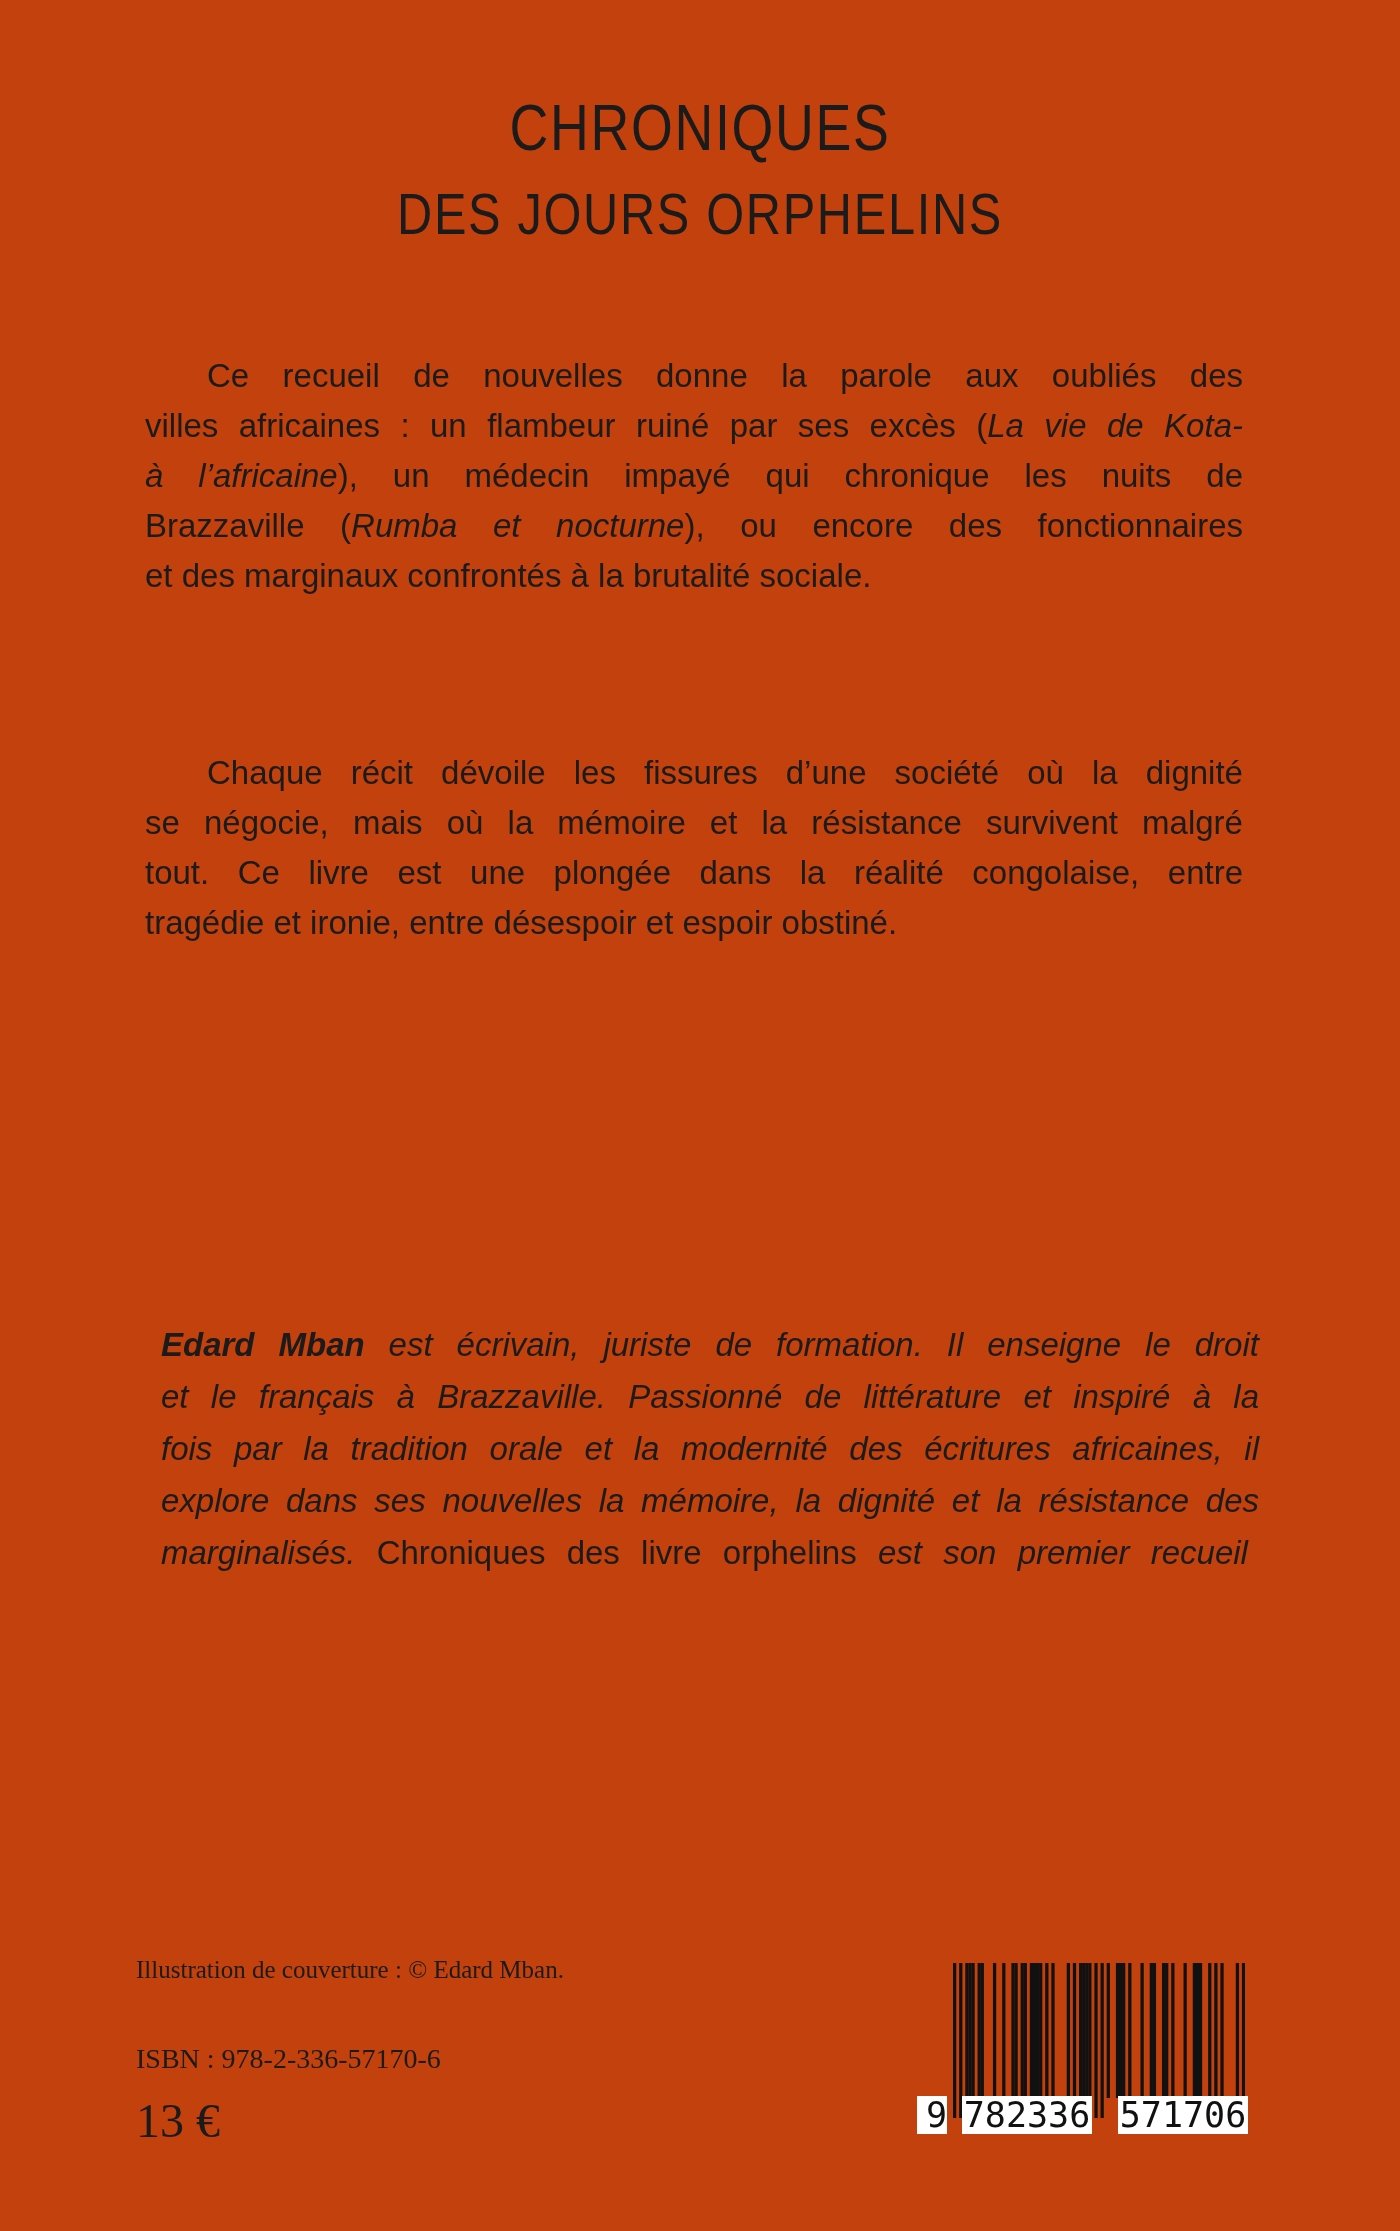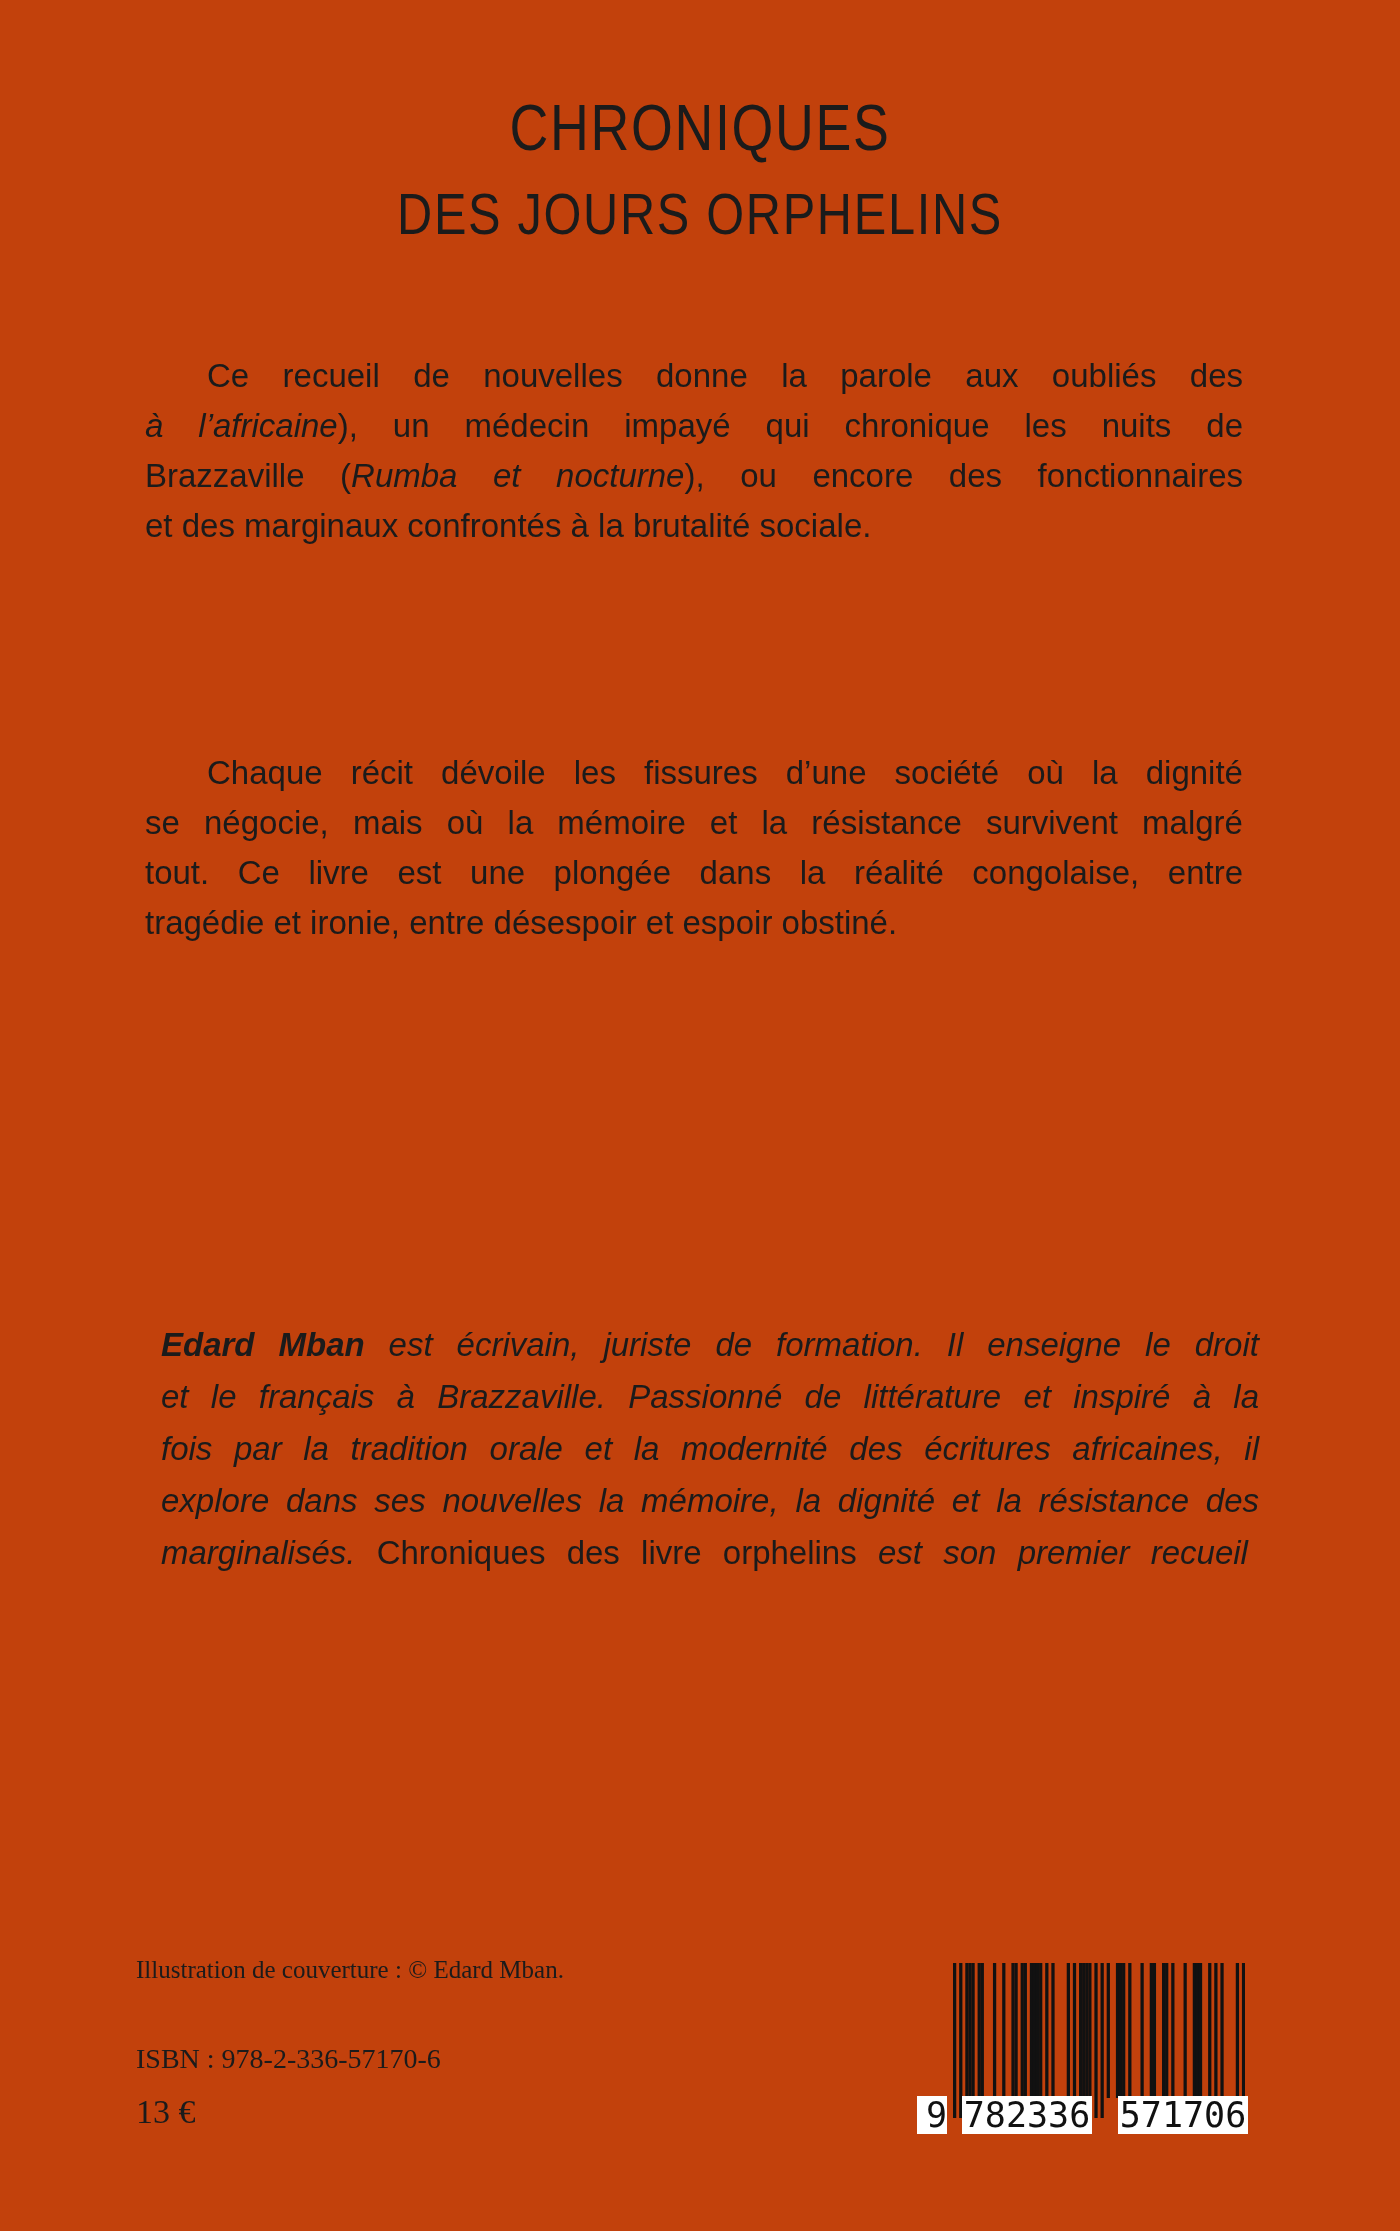--- a/index.html
+++ b/index.html
@@ -34,21 +34,21 @@
   .para .line{height:50px;line-height:50px;white-space:nowrap;overflow:visible;}
   #bio .line{height:52px;line-height:52px;}
   .seg{display:inline;}
   .seg.it{font-style:italic;}
   .seg.bd{font-weight:bold;}
   .seg.rm{font-style:normal;}
   
   .serif{font-family:"Liberation Serif", serif;position:absolute;left:136px;white-space:nowrap;}
   .credit{top:1956px;font-size:25px;}
   .isbn{top:2043px;font-size:28px;}
-  .price{top:2093px;font-size:34px;}
+  .price{top:2093px;font-size:48px;}
   
   .barcode{position:absolute;left:953px;top:1963px;width:292px;height:172px;}
   .barcode svg{position:absolute;left:0;top:0;}
   .bc-digits{
     position:absolute;top:133px;
     font-family:"DejaVu Sans Mono", monospace;
     font-size:35px;line-height:38px;
     color:#111111;
     background:#ffffff;
   }
@@ -59,20 +59,21 @@
 </head>
 <body>
 
 <div class="page">
 
   <div class="title-line title-1">CHRONIQUES</div>
   <div class="title-line title-2">DES JOURS ORPHELINS</div>
 
   <section class="para" id="para1">
       <div class="line"><span class="inner" style="margin-left: 62px; word-spacing: 24.2px; margin-top: 16px;"><span class="seg">Ce recueil de nouvelles donne la parole aux oubliés des</span></span></div>
+      <div class="line"><span class="inner" style="word-spacing: 11.25px;"><span class="seg">villes africaines : un flambeur ruiné par ses excès (</span><span class="seg it">La vie de Kota-</span></span></div>
       <div class="line"><span class="inner" style="word-spacing: 25.8px;"><span class="seg it">à l’africaine</span><span class="seg">), un médecin impayé qui chronique les nuits de</span></span></div>
       <div class="line"><span class="inner" style="word-spacing: 26.36px;"><span class="seg">Brazzaville (</span><span class="seg it">Rumba et nocturne</span><span class="seg">), ou encore des fonctionnaires</span></span></div>
       <div class="line"><span class="inner"><span class="seg">et des marginaux confrontés à la brutalité sociale.</span></span></div>
     </section>
   <section class="para" id="para2">
       <div class="line"><span class="inner" style="margin-left: 62px; word-spacing: 18.9px;"><span class="seg">Chaque récit dévoile les fissures d’une société où la dignité</span></span></div>
       <div class="line"><span class="inner" style="word-spacing: 14.97px;"><span class="seg">se négocie, mais où la mémoire et la résistance survivent malgré</span></span></div>
       <div class="line"><span class="inner" style="word-spacing: 19.36px;"><span class="seg">tout. Ce livre est une plongée dans la réalité congolaise, entre</span></span></div>
       <div class="line"><span class="inner"><span class="seg">tragédie et ironie, entre désespoir et espoir obstiné.</span></span></div>
     </section>

